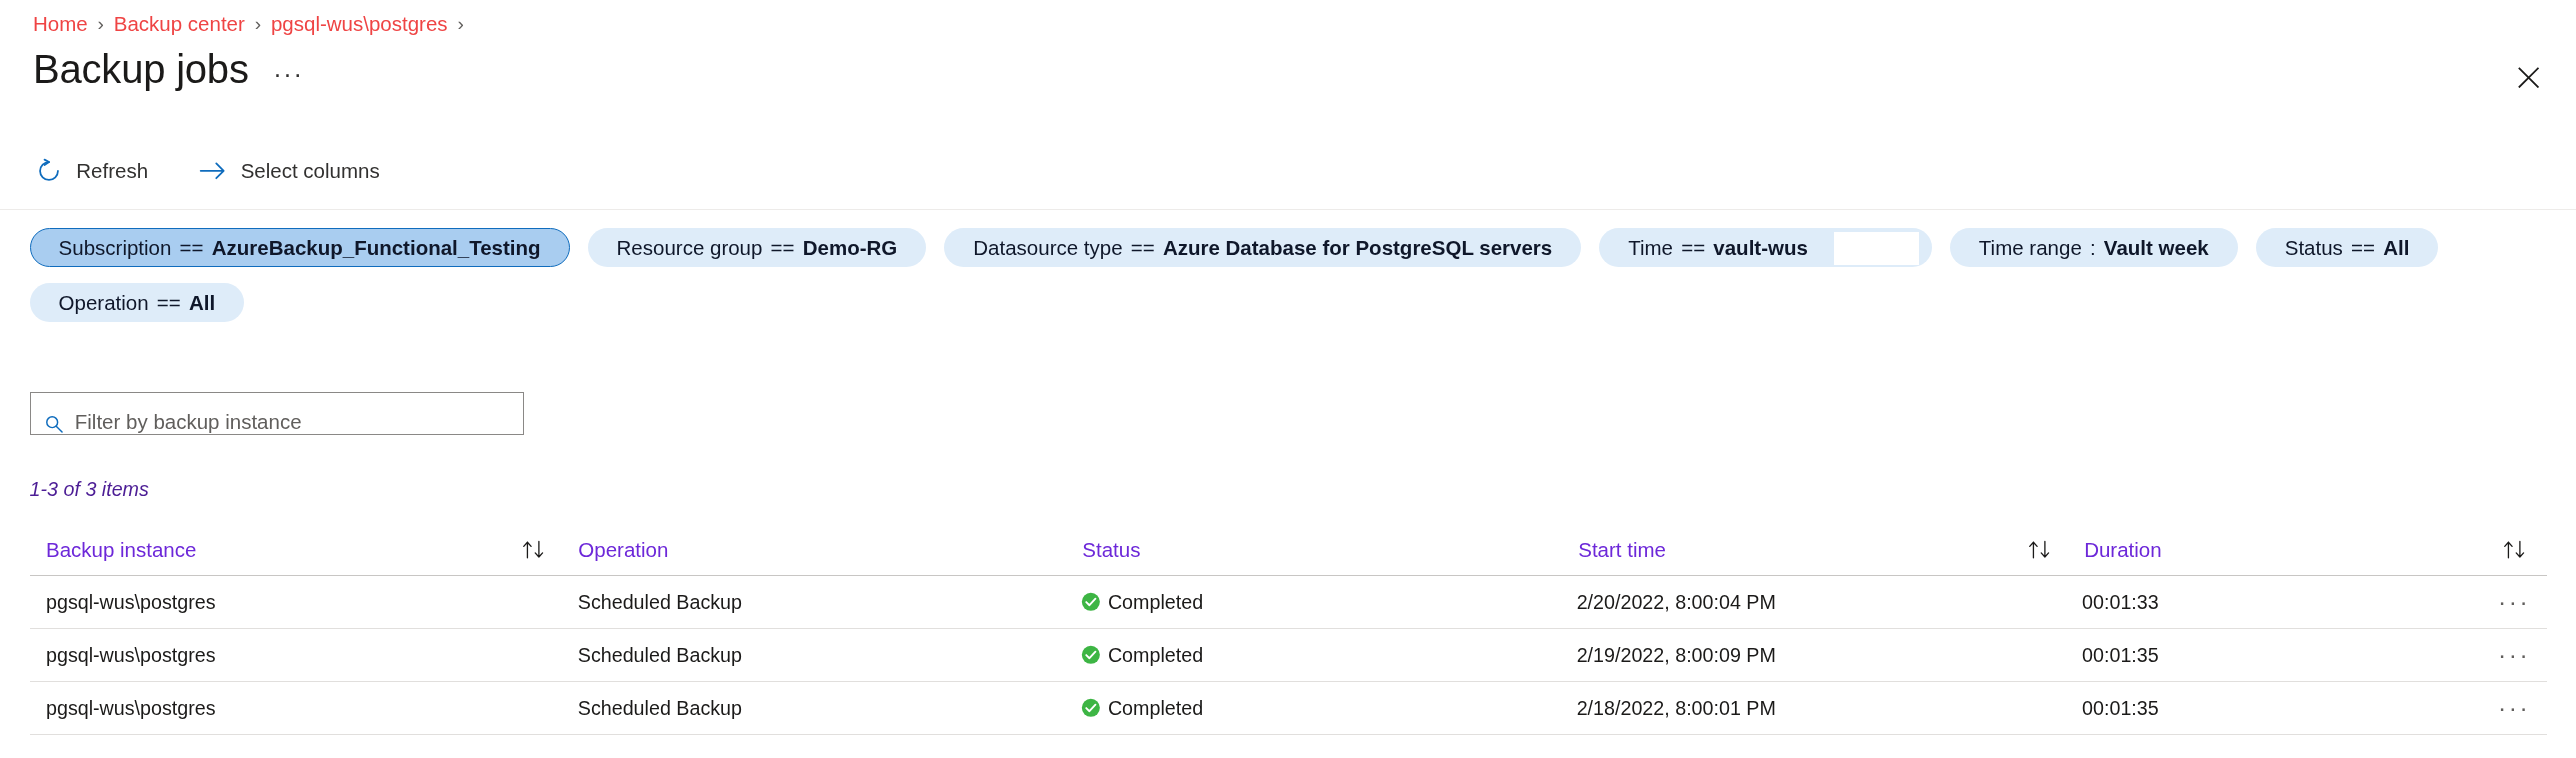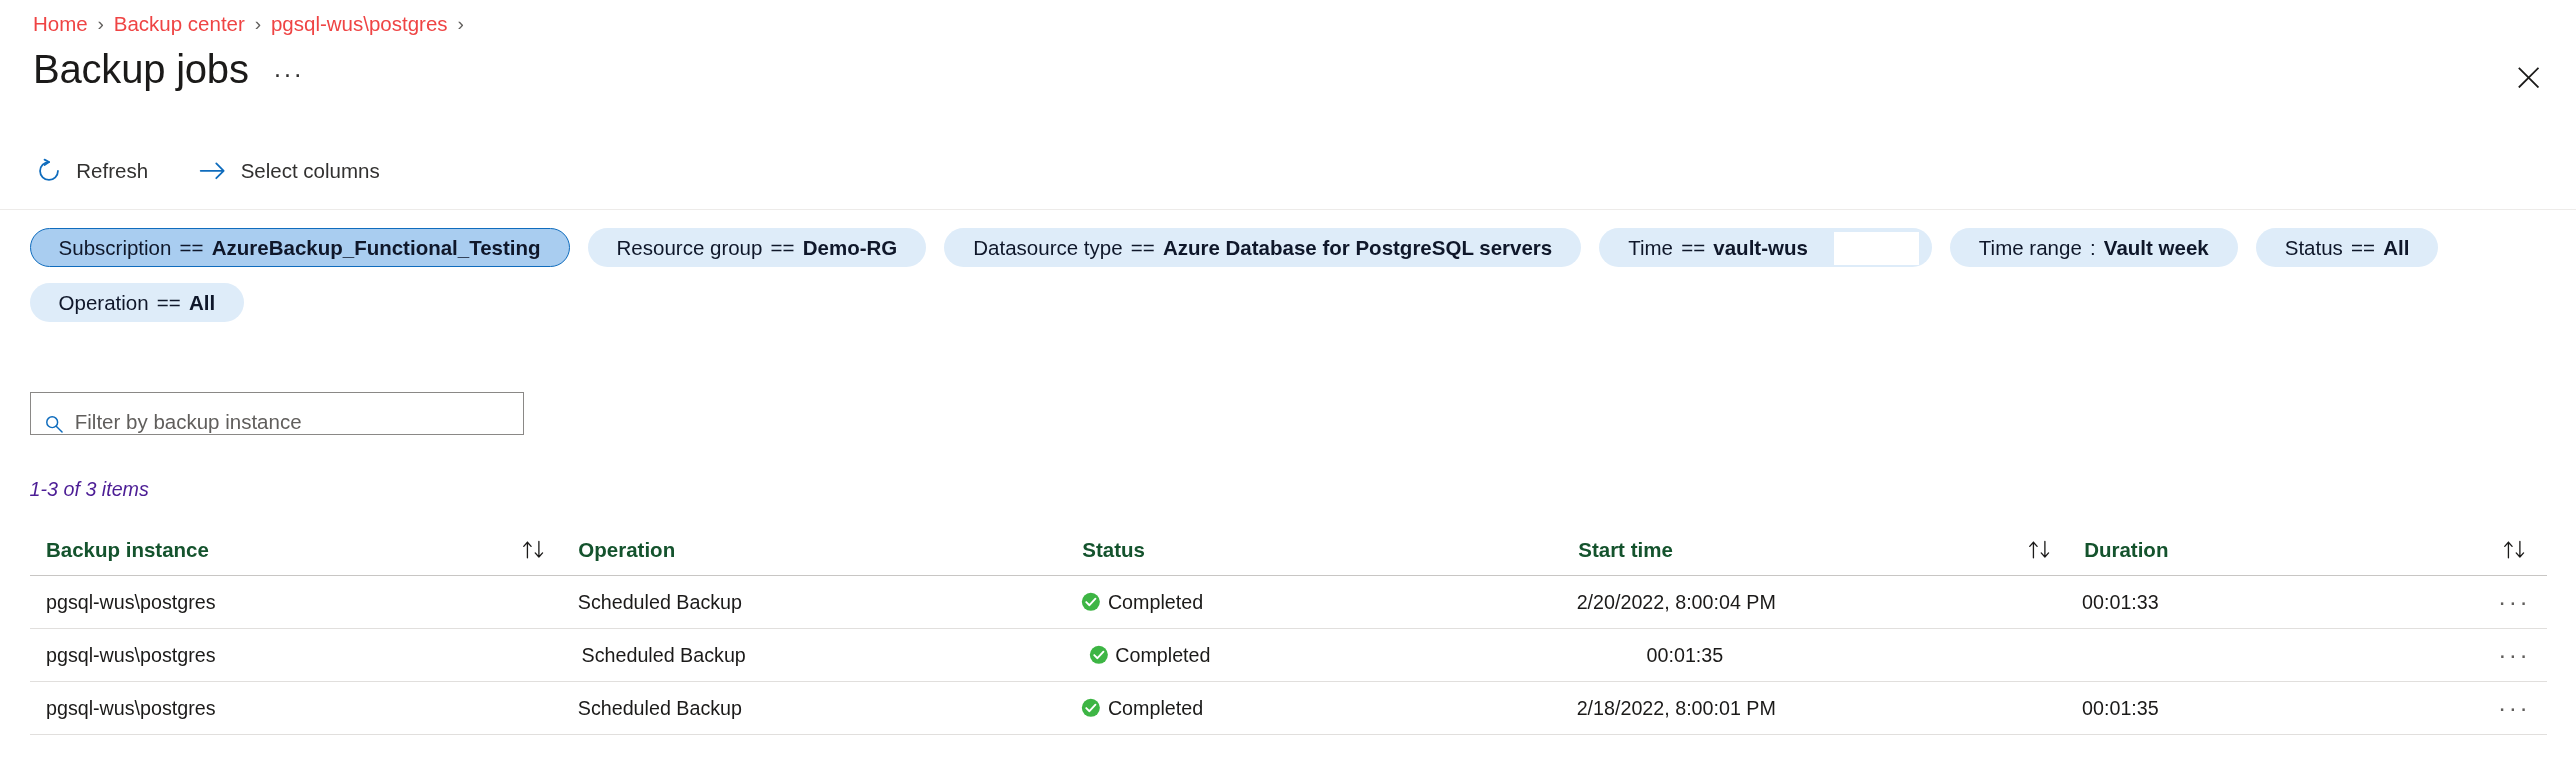--- a/index.html
+++ b/index.html
@@ -200,22 +200,22 @@
     border-bottom: 0.8px solid #c8c6c4;
   }
   .trow {
     display: flex;
     align-items: center;
     height: 53px;
     border-bottom: 0.8px solid #e1dfdd;
   }
   .th {
     font-size: 20.5px;
-    font-weight: 700;
-    color: #14532d;
+    font-weight: 400;
+    color: #6d28d9;
     display: flex;
     align-items: center;
   }
   .td {
     font-size: 19.7px;
     font-weight: 400;
     color: #1b1a19;
     display: flex;
     align-items: center;
     white-space: nowrap;
@@ -401,20 +401,21 @@
       <div class="td col-operation">Scheduled Backup</div>
       <div class="td col-status">
         <span class="status-cell">
           <svg width="19.7" height="19.7" viewBox="0 0 24 24" aria-hidden="true">
             <circle cx="12" cy="12" r="11" fill="#3db544"></circle>
             <path d="M6.4 12.3 L10.3 16.1 L17.6 8.2" stroke="#ffffff" stroke-width="2.3" fill="none" stroke-linecap="round" stroke-linejoin="round"></path>
           </svg>
           <span>Completed</span>
         </span>
       </div>
+      <div class="td col-starttime">2/19/2022, 8:00:09 PM</div>
       <div class="td col-sort2"></div>
       <div class="td col-duration">00:01:35</div>
       <div class="td col-actions">
         <span class="row-menu">···</span>
       </div>
     </div>
 
     <div class="trow">
       <div class="td col-instance">pgsql-wus\postgres</div>
       <div class="td col-sort1"></div>

